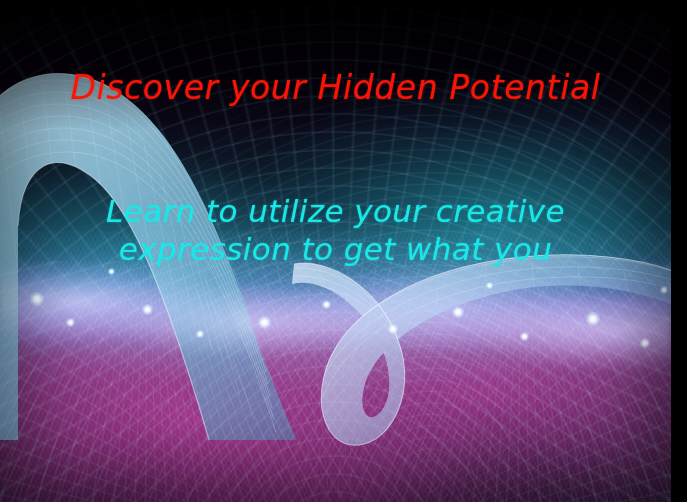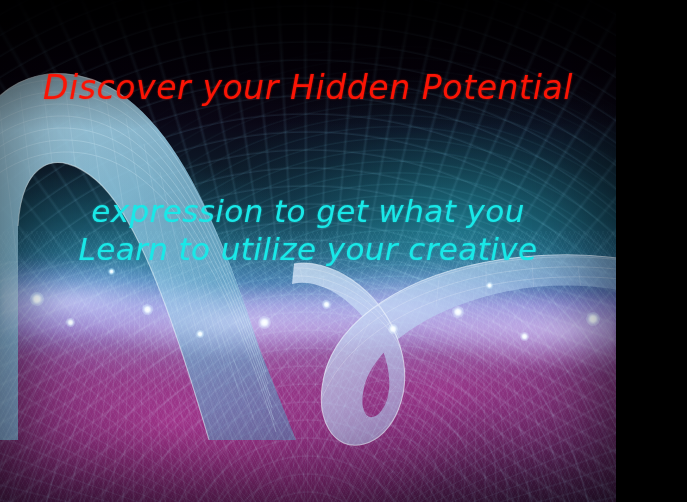--- a/index.html
+++ b/index.html
@@ -7,21 +7,21 @@
     margin: 0;
     padding: 0;
     background: #000;
   }
   body {
     font-family: "DejaVu Sans", sans-serif;
   }
 
   #banner {
     position: relative;
-    width: 616px;
+    width: 671px;
     height: 502px;
     overflow: hidden;
     background: #050308;
   }
 
   
   .art {
     position: absolute;
     inset: 0;
     pointer-events: none;
@@ -362,18 +362,18 @@
   </div>
 
   <div class="art bg-vignette-top"></div>
   <div class="art bg-vignette-edge"></div>
 
   <div class="text-layer">
 
     <div id="headline">Discover your Hidden Potential</div>
 
     <div id="subhead">
+      <span class="line">Learn to utilize your creative</span>
       <span class="line">expression to get what you</span>
-      <span class="line">Learn to utilize your creative</span>
     </div>
 
   </div>
 </div>
 
 </body></html>

